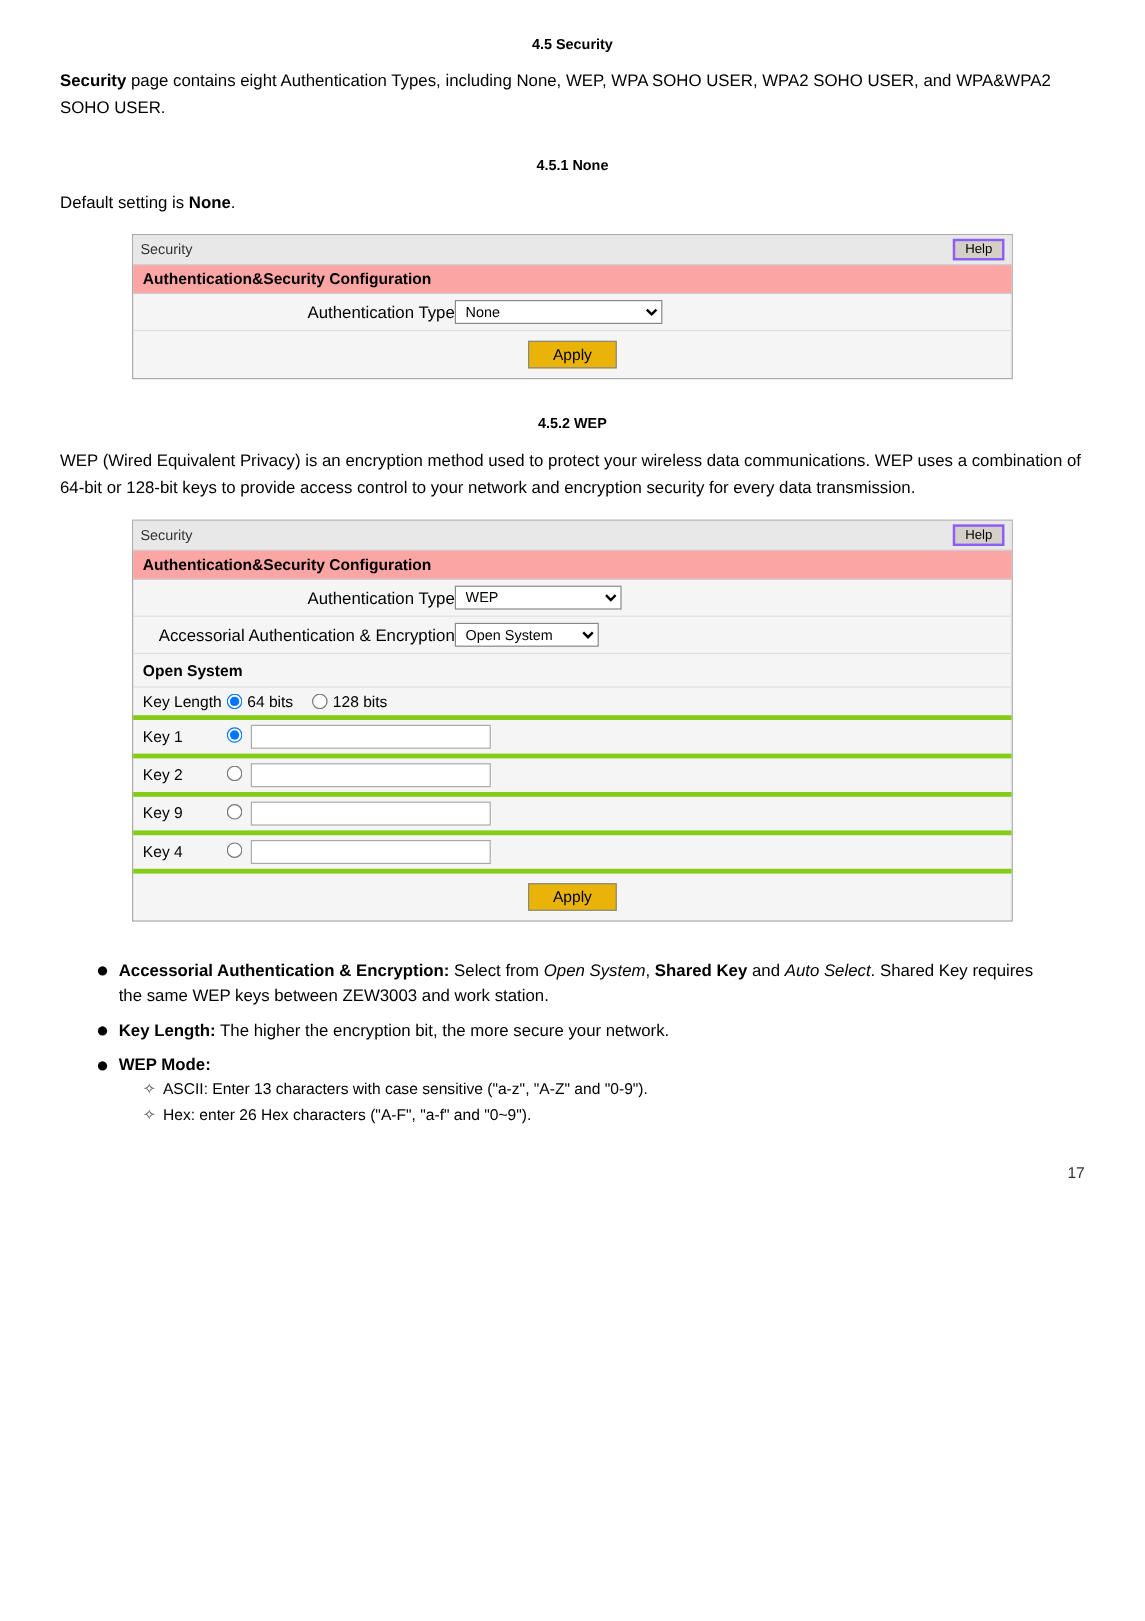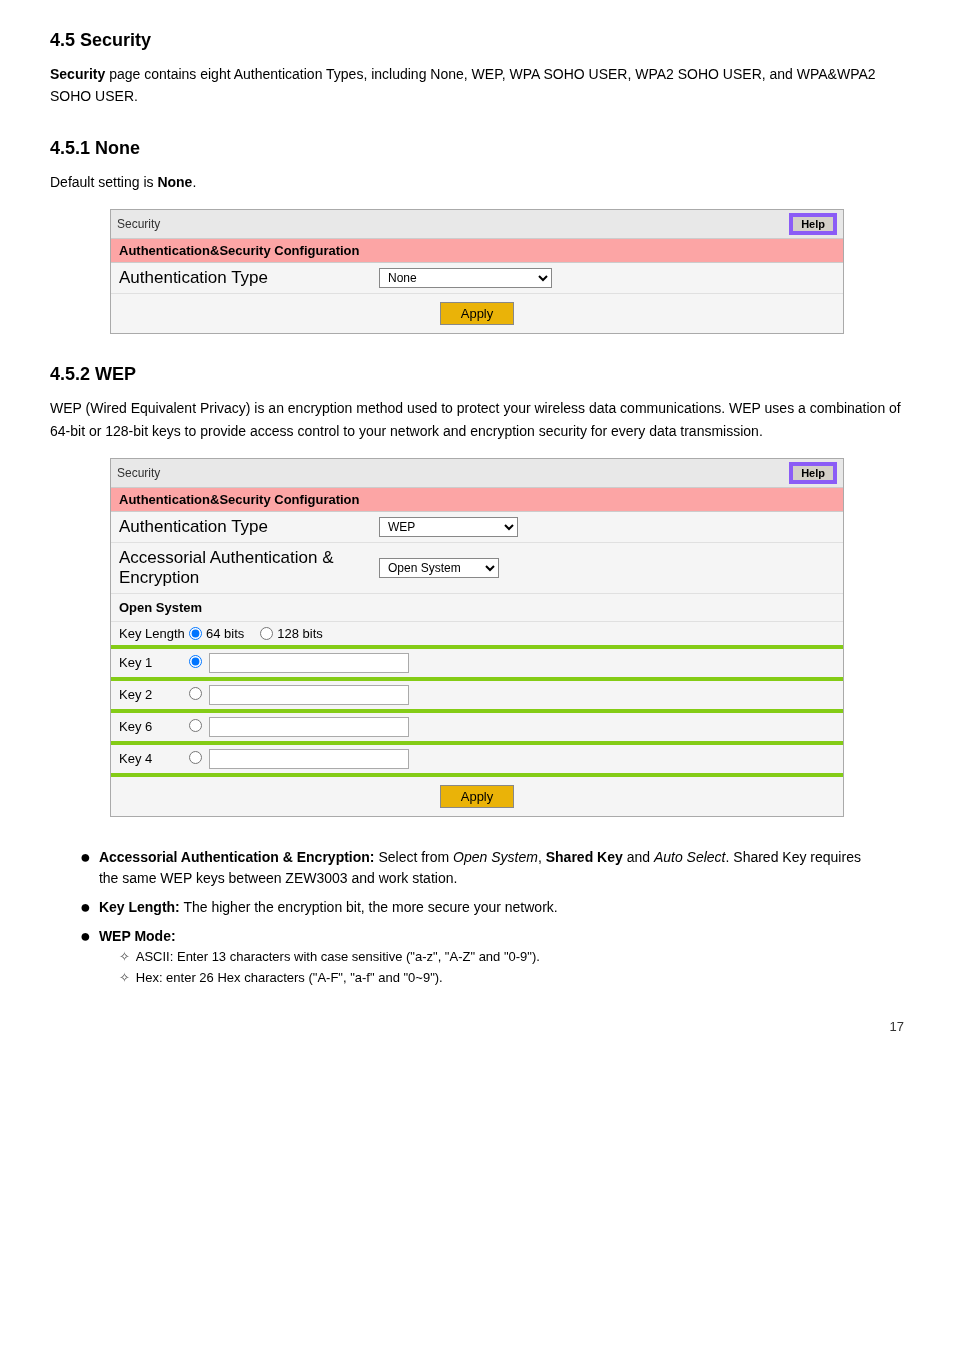--- a/index.html
+++ b/index.html
@@ -7,23 +7,24 @@
       font-family: Arial, sans-serif;
       font-size: 14px;
       background: #fff;
       color: #000;
       width: 954px;
       min-height: 1351px;
       padding: 30px 50px;
     }
 
     h2 {
-      font-size: 18px;
+      font-size: 12px;
       font-weight: bold;
       margin-bottom: 12px;
+      text-align: center;
     }
 
     p {
       font-size: 14px;
       line-height: 1.6;
       margin-bottom: 16px;
     }
 
     .section {
       margin-bottom: 30px;
@@ -46,44 +47,44 @@
     }
 
     .panel-title {
       font-size: 12px;
       color: #333;
     }
 
     .help-btn {
       font-size: 11px;
       background: #d4d0c8;
-      border: 4px solid #8b5cf6;
+      border: 2px solid #8b5cf6;
       padding: 1px 8px;
       cursor: pointer;
-      font-weight: bold;
     }
 
     .section-header {
       background: #fca5a5;
       font-weight: bold;
       font-size: 13px;
       padding: 4px 8px;
       border-bottom: 1px solid #ccc;
     }
 
     .form-row {
       display: flex;
       align-items: center;
       padding: 5px 8px;
       border-bottom: 1px solid #e0e0e0;
     }
 
     .form-label {
       width: 260px;
-      font-size: 17px;
+      font-size: 14px;
+      text-align: right;
     }
 
     .form-control {
       display: flex;
       align-items: center;
       gap: 6px;
     }
 
     select {
       font-size: 12px;
@@ -301,21 +302,21 @@
 
         <div class="key-row">
           <div class="key-label">Key 2</div>
           <div class="key-radio">
             <input type="radio" name="active_key" style="">
           </div>
           <input type="text" class="key-input" value="" style="">
         </div>
 
         <div class="key-row">
-          <div class="key-label">Key 6</div>
+          <div class="key-label">Key 9</div>
           <div class="key-radio">
             <input type="radio" name="active_key" style="">
           </div>
           <input type="text" class="key-input" value="" style="">
         </div>
 
         <div class="key-row">
           <div class="key-label">Key 4</div>
           <div class="key-radio">
             <input type="radio" name="active_key" style="">

